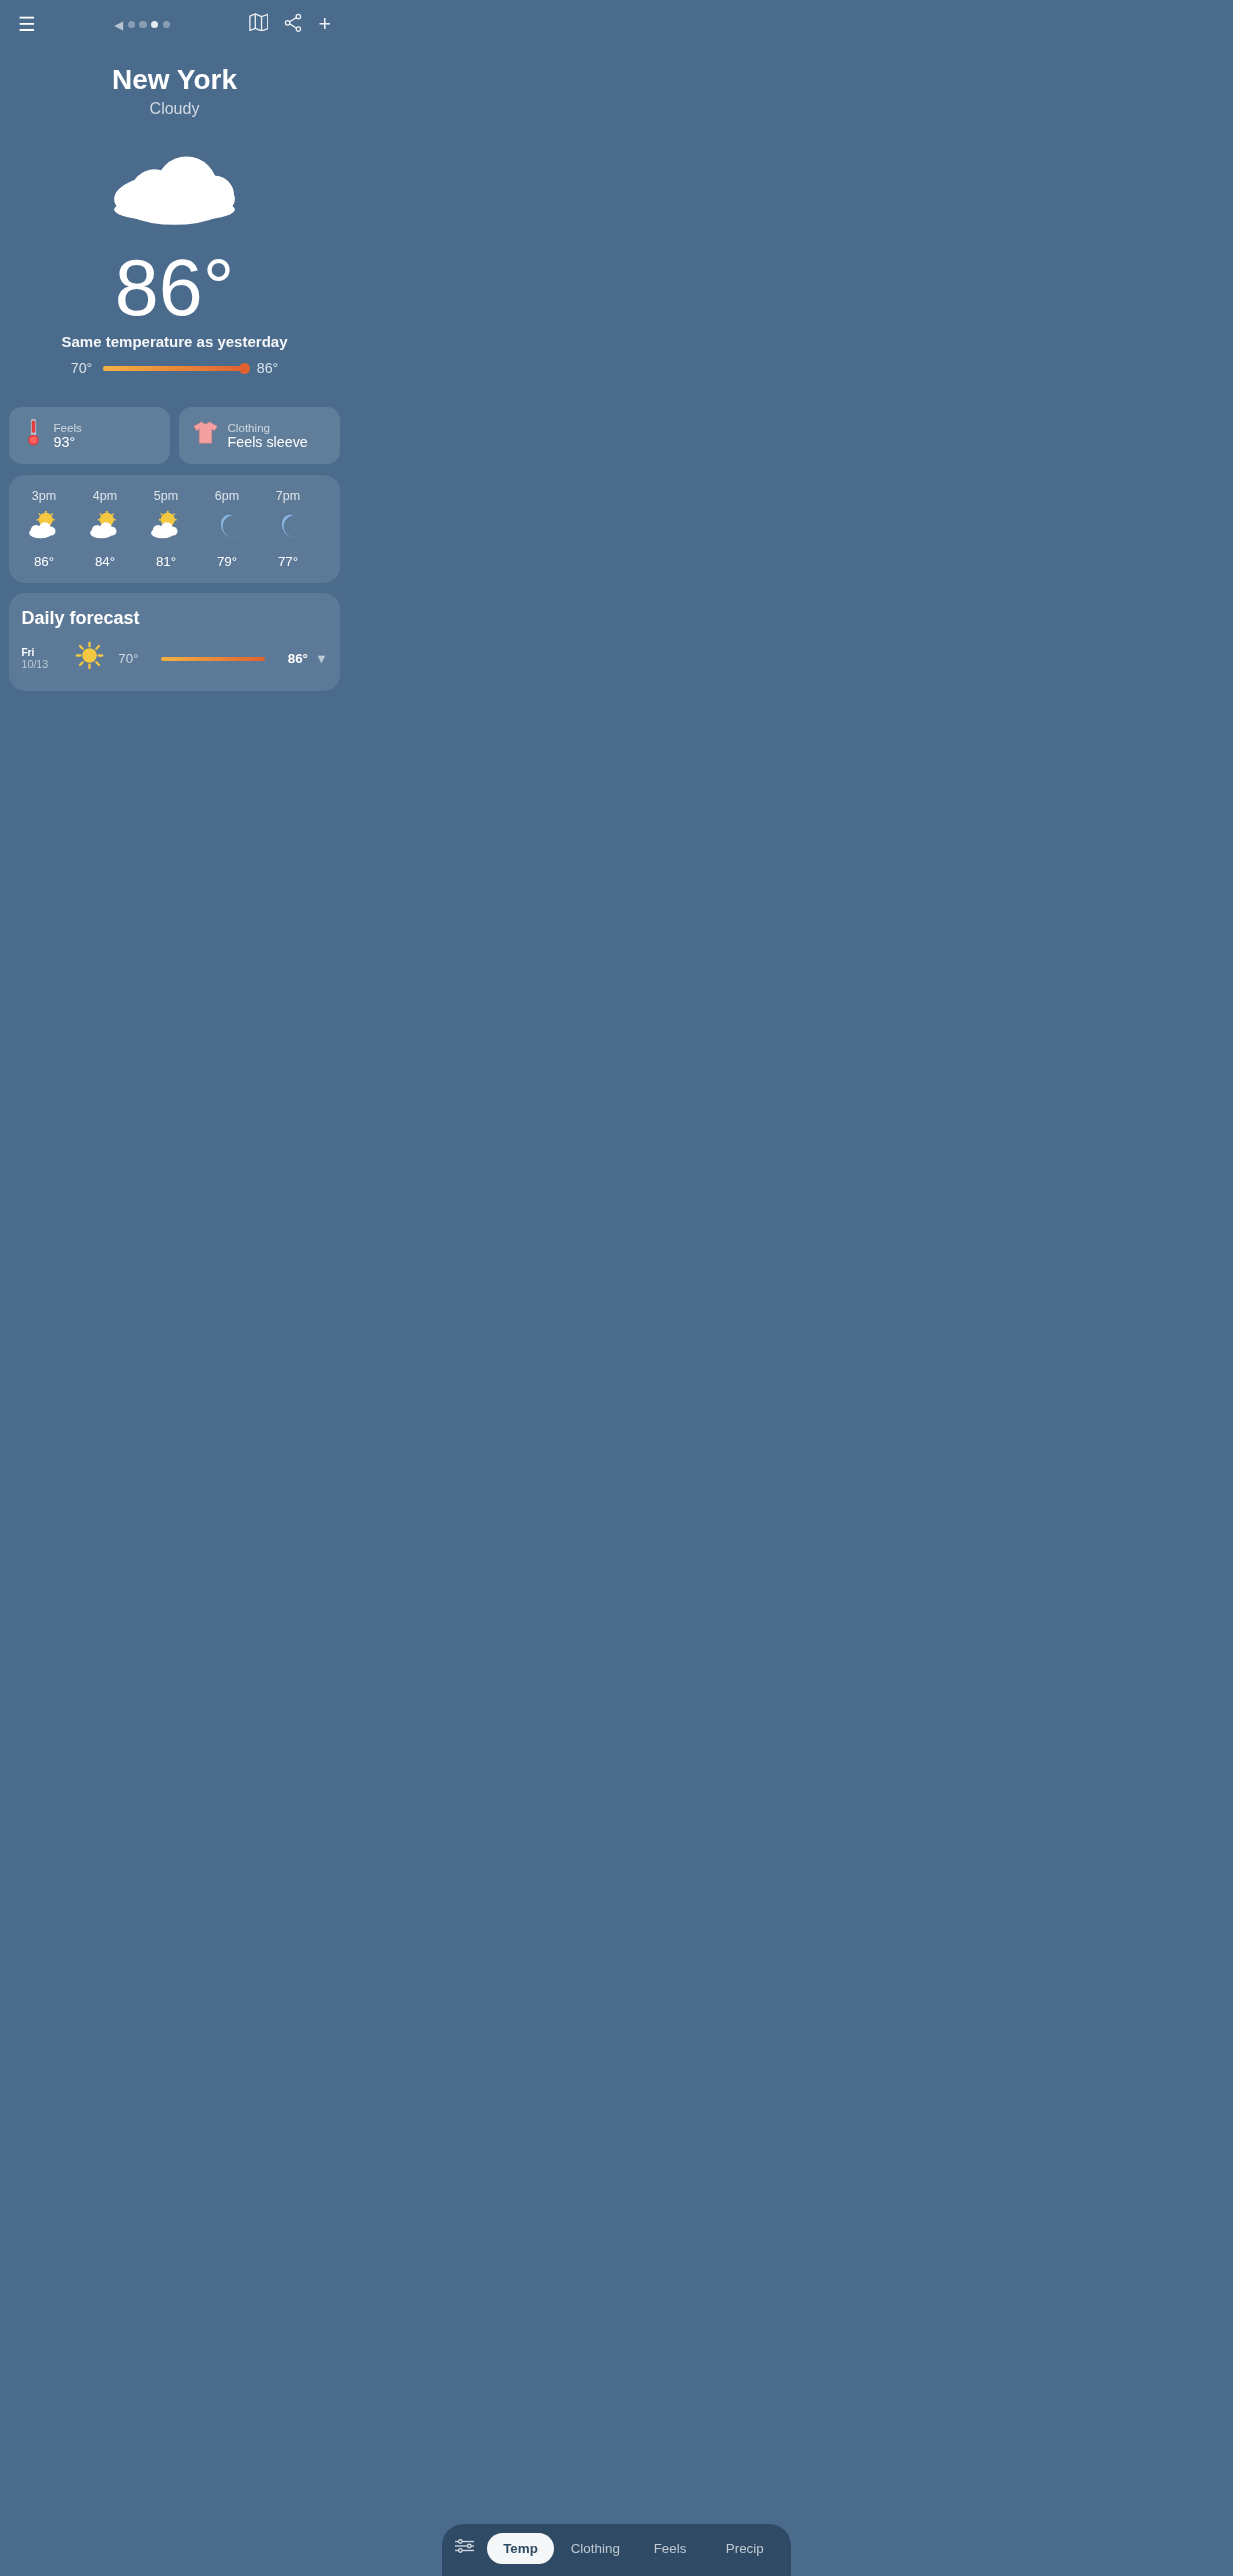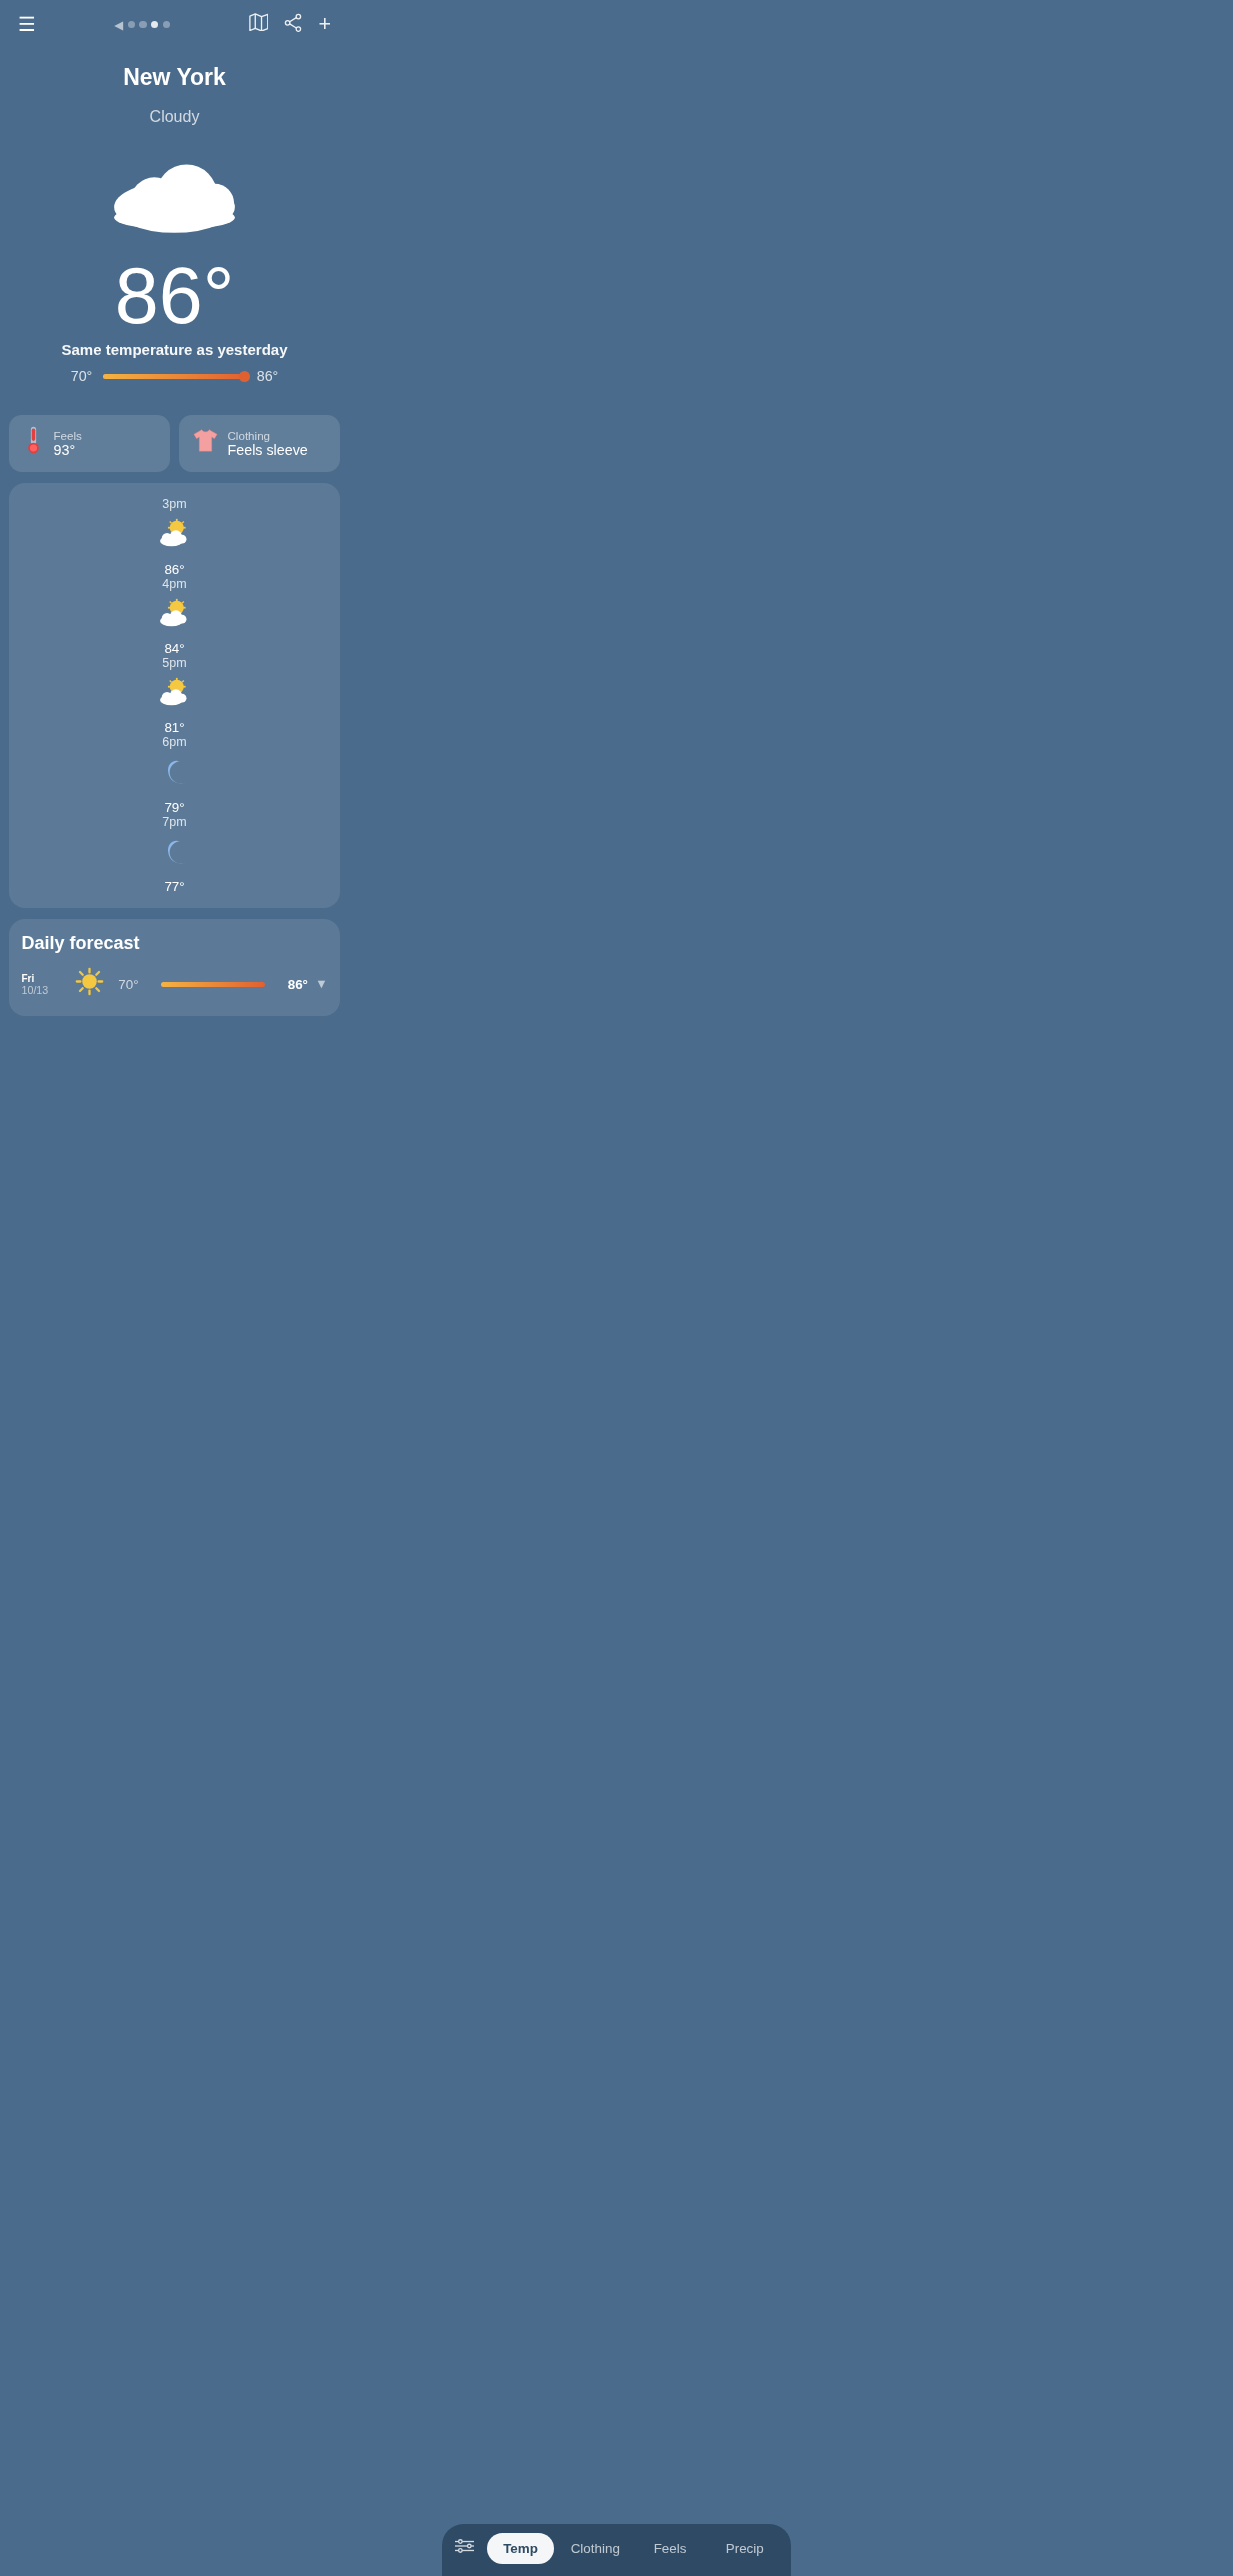--- a/index.html
+++ b/index.html
@@ -41,21 +41,21 @@
       display: flex; align-items: center; gap: 16px;
     }
     .icon-btn { font-size: 18px; cursor: pointer; opacity: 0.9; }
 
     
     .main-weather {
       text-align: center;
       padding: 18px 18px 9px;
     }
     .city-name {
-      font-size: 23px; font-weight: 700; margin-bottom: 17px;
+      font-size: 28px; font-weight: 700; margin-bottom: 4px;
     }
     .condition {
       font-size: 16px; color: rgba(255,255,255,0.75); margin-bottom: 16px;
     }
 
     
     .cloud-container {
       display: flex; justify-content: center; margin-bottom: 16px;
     }
     .cloud-svg { width: 161px; height: 98px; }
@@ -112,21 +112,21 @@
     .stat-value { font-size: 14.3px; font-weight: 500; }
 
     
     .hourly-section {
       background: rgba(255,255,255,0.1);
       border-radius: 16px;
       margin: 0 9px 10.7px;
       padding: 14.3px 9px;
     }
     .hourly-scroll {
-      display: flex; overflow-x: auto; flex-direction: column;
+      display: flex; gap: 9px; overflow-x: auto;
     }
     .hourly-scroll::-webkit-scrollbar { display: none; }
     .hour-item {
       display: flex; flex-direction: column;
       align-items: center; gap: 7.2px;
       min-width: 52px;
     }
     .hour-label { font-size: 12.5px; color: rgba(255,255,255,0.8); font-weight: 500; }
     .hour-icon { font-size: 25px; }
     .hour-temp { font-size: 13.4px; font-weight: 500; }

